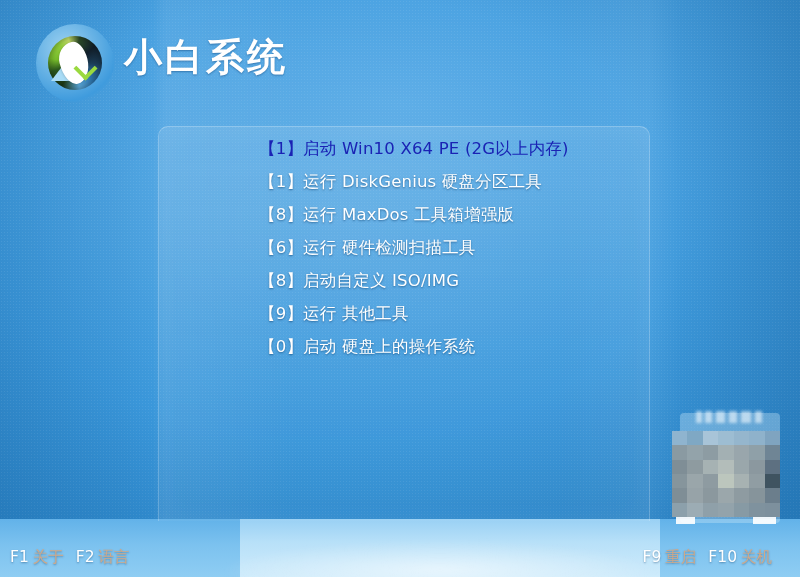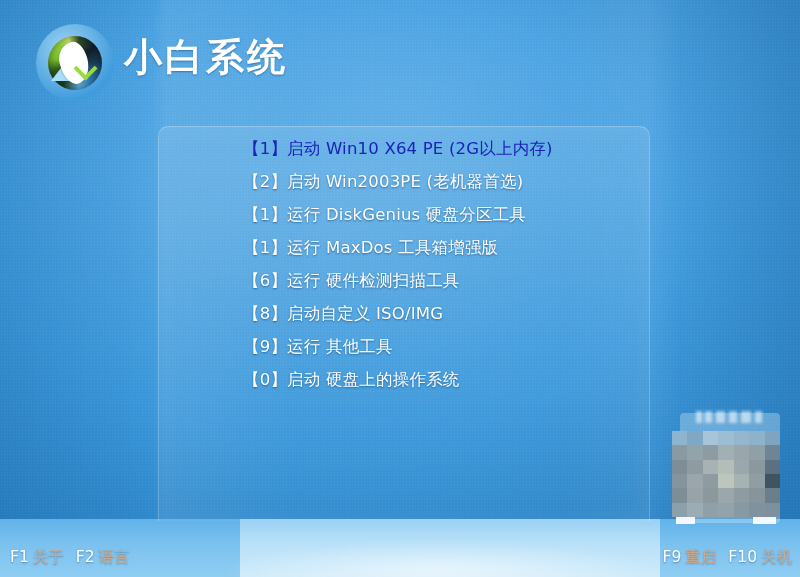--- a/index.html
+++ b/index.html
@@ -222,20 +222,21 @@
     right: 104px;
     top: 3px;
     bottom: 3px;
     background: linear-gradient(180deg, #e8f1fb 0%, #d7e6f6 100%);
     border: 1px solid #b9d3ec;
     z-index: -1;
   }
   .menu-item .label {
     position: relative;
     z-index: 1;
+    margin-left: 16px;
   }
 
   
   .mosaic-wrap {
     position: absolute;
     left: 672px;
     top: 405px;
     width: 112px;
     height: 122px;
   }
@@ -284,21 +285,21 @@
   
   .hotkeys {
     position: absolute;
     bottom: 9px;
     font-size: 15.5px;
     white-space: nowrap;
     font-family: "DejaVu Sans", "Liberation Sans", sans-serif;
     text-shadow: 0 1px 2px rgba(8,55,100,0.45);
   }
   .hotkeys.left  { left: 10px; }
-  .hotkeys.right { right: 8px; }
+  .hotkeys.right { right: 28px; }
   .hk-key {
     color: #ffffff;
     font-weight: normal;
   }
   .hk-label {
     color: #cfa98a;
     margin-left: 4px;
     margin-right: 12px;
   }
   .hk-group:last-child .hk-label { margin-right: 0; }
@@ -325,23 +326,22 @@
       <div class="logo-swoosh"></div>
       <div class="logo-arrow"></div>
     </div>
     <div class="logo-cn">小白系统</div>
   </div>
 
   <div class="panel"></div>
 
   <div class="menu" id="menu-list">
       <div class="menu-item selected"><span class="label">【1】启动 Win10 X64 PE (2G以上内存)</span></div>
-      <div class="menu-item"><span class="label">【2】启动 Win2003PE (老机器首选)</span></div>
       <div class="menu-item"><span class="label">【1】运行 DiskGenius 硬盘分区工具</span></div>
-      <div class="menu-item"><span class="label">【1】运行 MaxDos 工具箱增强版</span></div>
+      <div class="menu-item"><span class="label">【8】运行 MaxDos 工具箱增强版</span></div>
       <div class="menu-item"><span class="label">【6】运行 硬件检测扫描工具</span></div>
       <div class="menu-item"><span class="label">【8】启动自定义 ISO/IMG</span></div>
       <div class="menu-item"><span class="label">【9】运行 其他工具</span></div>
       <div class="menu-item"><span class="label">【0】启动 硬盘上的操作系统</span></div>
     </div>
 
   <div class="mosaic-wrap">
     <div class="mosaic-card"></div>
     <div class="mosaic-ghost-text"></div>
     <div class="mosaic" id="mosaic-grid">

